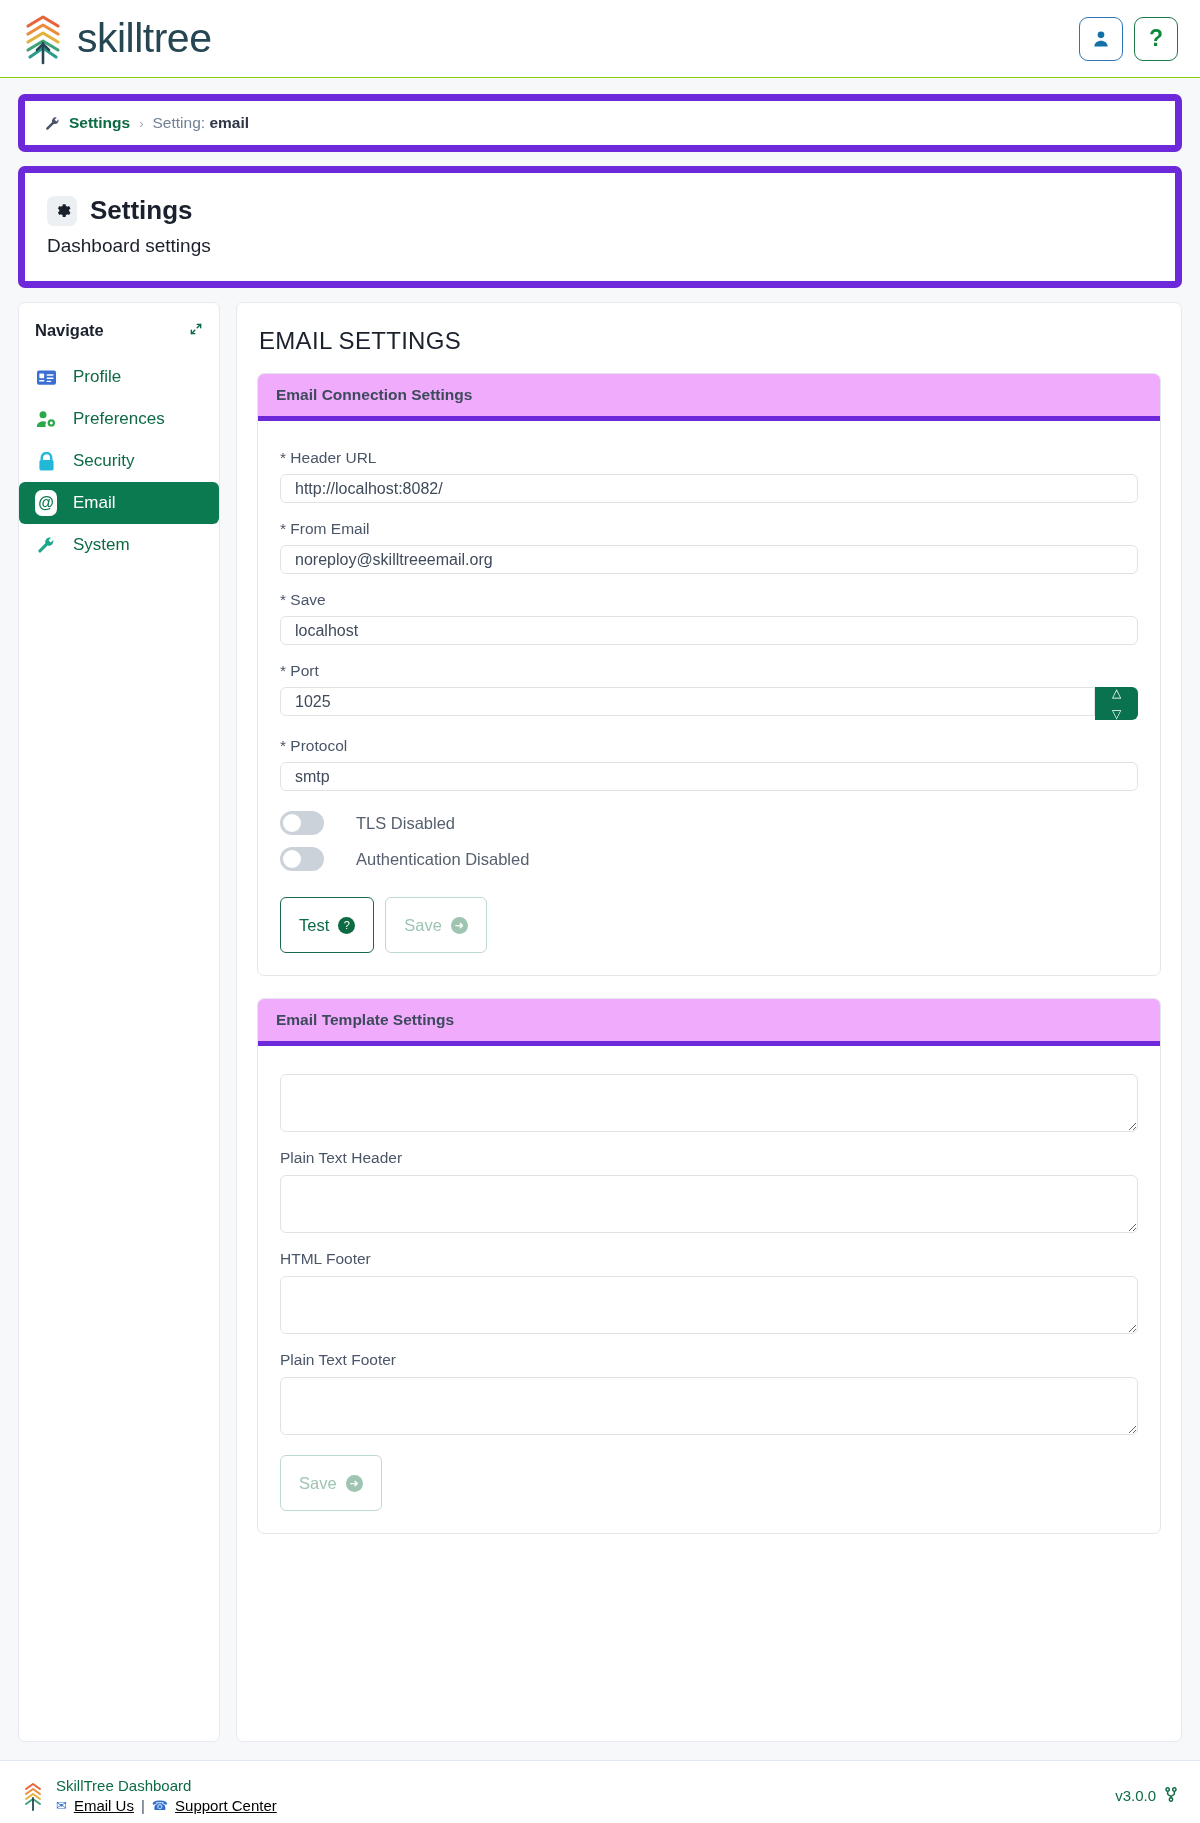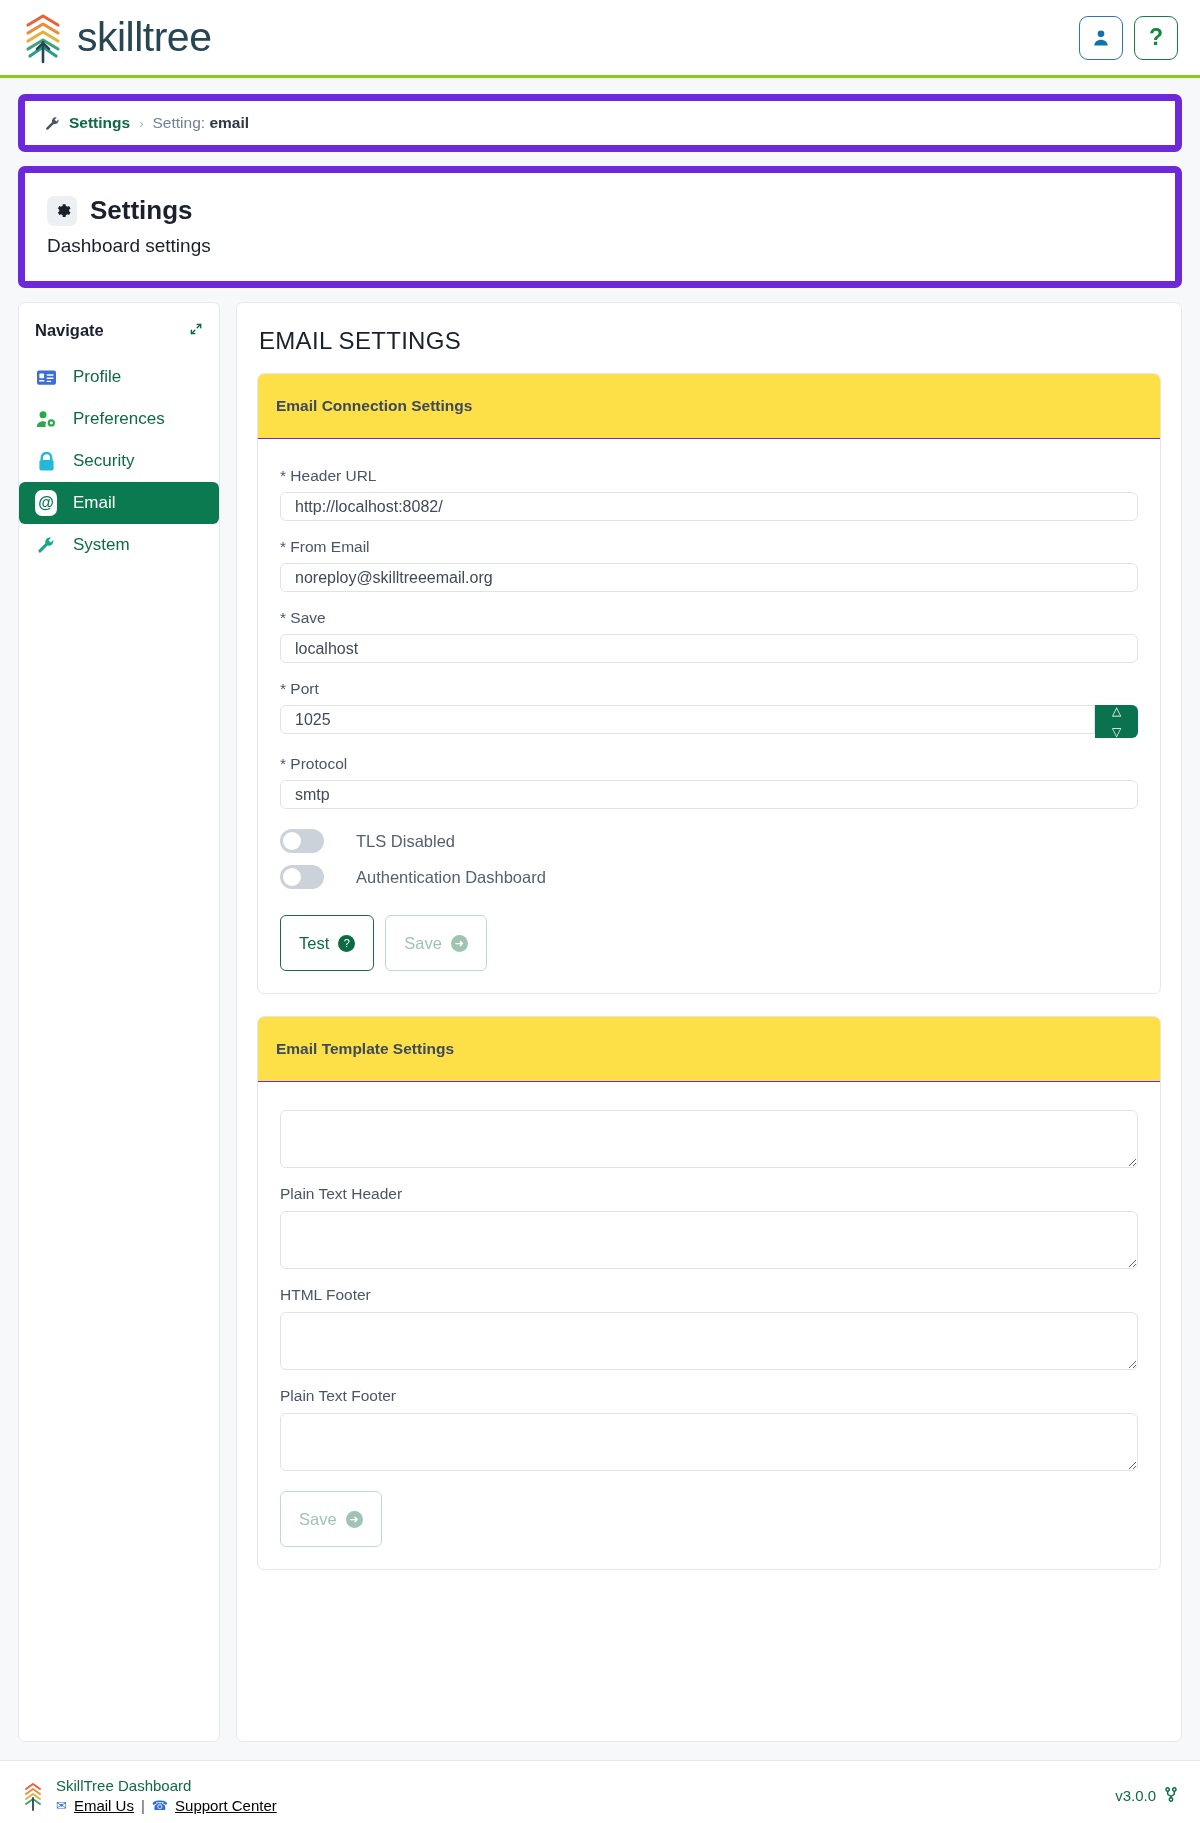--- a/index.html
+++ b/index.html
@@ -9,21 +9,21 @@
     background:#f6f8fa;
     font-family:"Liberation Sans", sans-serif;
     color:#2d3748;
     -webkit-font-smoothing:antialiased;
   }
 
   
   .topbar {
     height:78px;
     background:#ffffff;
-    border-bottom:3px solid #84cc16;
+    border-bottom:1px solid #84cc16;
     display:flex;
     align-items:center;
     padding:0 22px;
     justify-content:space-between;
   }
   .brand { display:flex; align-items:center; gap:13px; }
   .logo-mark { width:42px; height:52px; display:block; }
   .brand-name {
     font-size:41px;
     letter-spacing:-0.5px;
@@ -144,23 +144,23 @@
     margin:6px 0 18px 2px;
   }
 
   .panel {
     border:1px solid #e3e7ec;
     border-radius:7px;
     margin-bottom:22px;
     overflow:hidden;
   }
   .panel-head {
-    background:#fde047;
-    border-bottom:1px solid #6d28d9;
-    padding:23px 18px;
+    background:#f0abfc;
+    border-bottom:5px solid #6d28d9;
+    padding:12px 18px;
     font-size:15.5px;
     font-weight:bold;
     color:#3d4a5c;
   }
   .panel-body { padding:28px 22px 22px 22px; }
 
   .field { margin-bottom:17px; }
   .field-label {
     display:block;
     font-size:15.5px;
@@ -456,21 +456,21 @@
             <div class="toggle">
                 <span class="knob"></span>
               </div>
             <span class="toggle-label">TLS Disabled</span>
           </div>
 
           <div class="toggle-row" style="margin-top:12px;">
             <div class="toggle">
                 <span class="knob"></span>
               </div>
-            <span class="toggle-label">Authentication Dashboard</span>
+            <span class="toggle-label">Authentication Disabled</span>
           </div>
 
           <div class="btn-row">
             <button class="btn">
               <span>Test</span>
               <span class="bico">?</span>
             </button>
             <button class="btn disabled">
               <span>Save</span>
               <span class="bico">➜</span>

